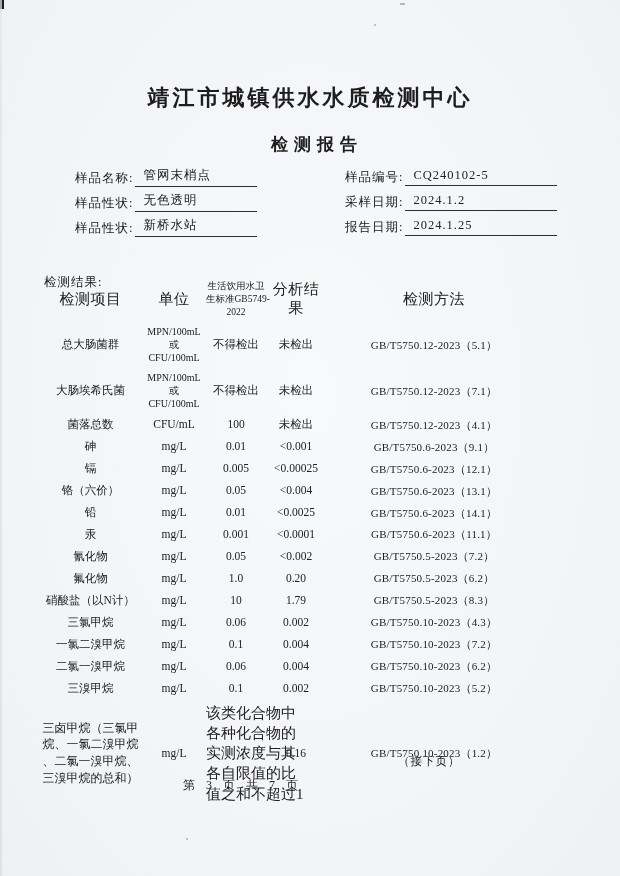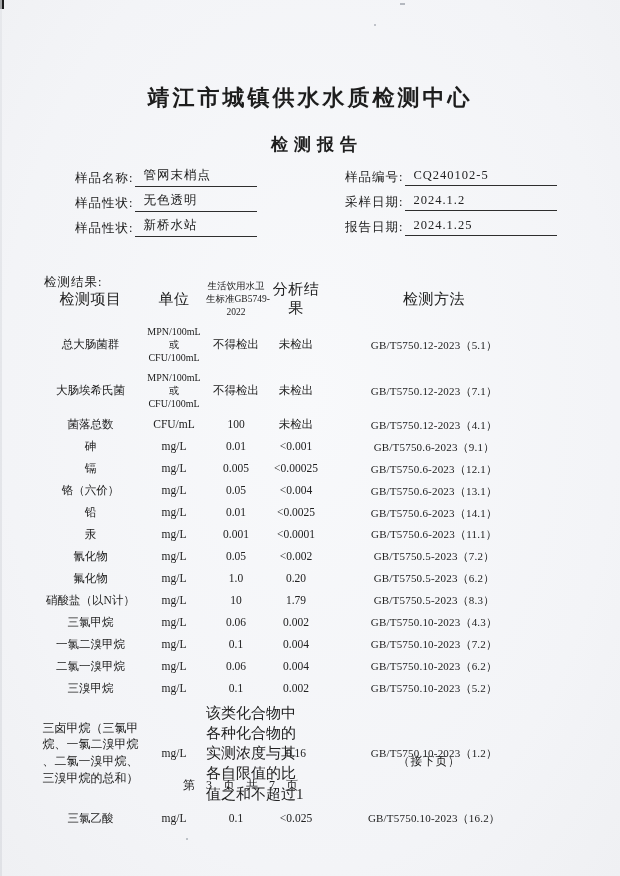--- a/index.html
+++ b/index.html
@@ -253,26 +253,19 @@
 三溴甲烷的总和）</td>
           <td class="col-unit">mg/L</td>
           <td class="col-standard multiline">该类化合物中
 各种化合物的
 实测浓度与其
 各自限值的比
 值之和不超过1</td>
           <td class="col-result">0.16</td>
           <td class="col-method">GB/T5750.10-2023（1.2）</td>
         </tr>
-        <tr>
-          <td class="col-item">三氯乙酸</td>
-          <td class="col-unit">mg/L</td>
-          <td class="col-standard">0.1</td>
-          <td class="col-result">&lt;0.025</td>
-          <td class="col-method">GB/T5750.10-2023（16.2）</td>
-        </tr>
       </tbody>
   </table>
 
   <div class="continued-note">（接下页）</div>
   <div class="page-indicator">第 3 页 共 7 页</div>
 
 </div>
 
 </body></html>

